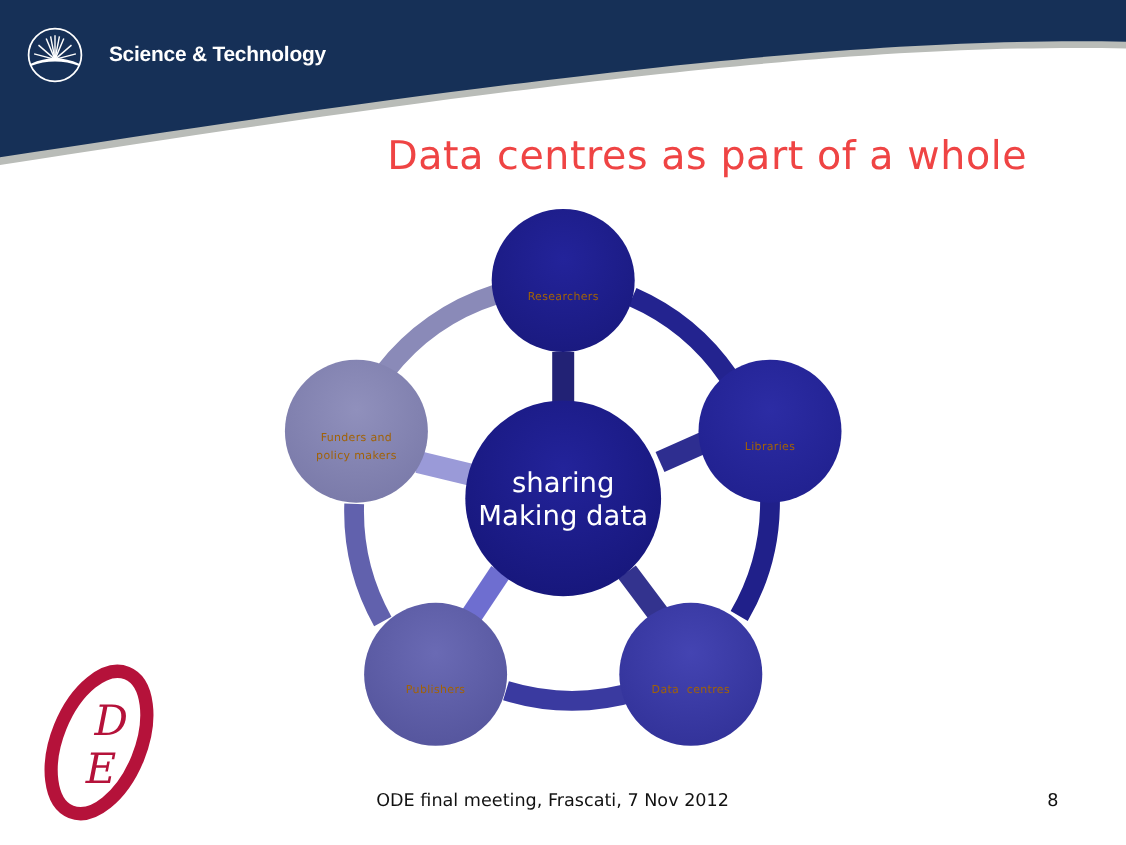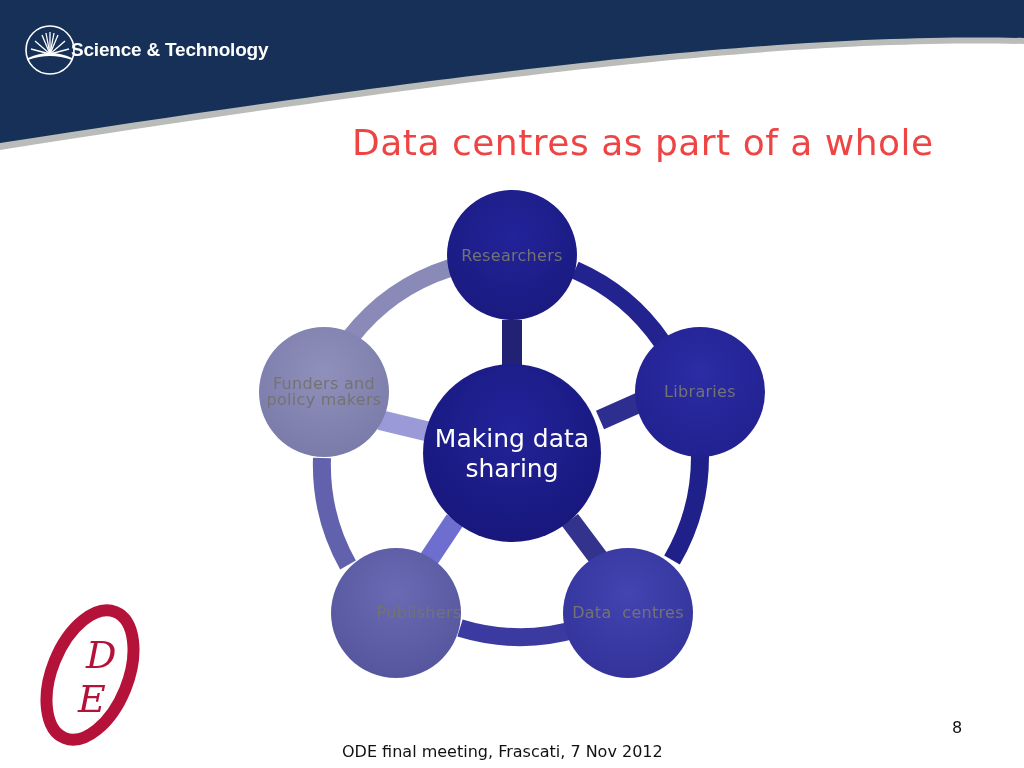--- a/index.html
+++ b/index.html
@@ -1,27 +1,27 @@
 <!DOCTYPE html>
 <html><head>
 <meta charset="utf-8">
 <style>
   html,body{margin:0;padding:0;}
   body{width:1024px;height:768px;position:relative;overflow:hidden;background:#ffffff;font-family:"DejaVu Sans","Liberation Sans",sans-serif;}
   .header-svg{position:absolute;left:0;top:0;width:1024px;height:160px;}
   .stfc-logo{position:absolute;left:24px;top:24px;width:52px;height:52px;}
-  .stfc-name{position:absolute;left:71px;top:40px;color:#ffffff;line-height:20px;}
+  .stfc-name{position:absolute;left:99px;top:40px;color:#ffffff;line-height:20px;}
   .stfc-name .l1{font-family:"Liberation Sans",sans-serif;font-weight:bold;font-size:19px;letter-spacing:-0.2px;}
   .stfc-name .l2{font-family:"Liberation Sans",sans-serif;font-size:18px;letter-spacing:-0.2px;}
   .slide-title{position:absolute;left:352px;top:122px;font-size:36px;color:#ef4444;letter-spacing:0.5px;font-family:"DejaVu Sans",sans-serif;}
   .diagram{position:absolute;left:0;top:0;width:1024px;height:768px;}
-  .node-label{position:absolute;color:#737373;text-align:center;font-size:16px;line-height:16px;transform:translate(-50%,-50%);white-space:nowrap;letter-spacing:0.3px;}
+  .node-label{position:absolute;color:#a16207;text-align:center;font-size:10px;line-height:16px;transform:translate(-50%,-50%);white-space:nowrap;letter-spacing:0.3px;margin-top:15px;}
   .center-label{position:absolute;color:#ffffff;text-align:center;font-size:25px;line-height:30px;transform:translate(-50%,-50%);white-space:nowrap;}
   .ode-logo{position:absolute;left:20px;top:600px;width:140px;height:150px;}
-  .footer-text{position:absolute;left:342px;top:718px;font-size:16px;color:#111111;font-family:"DejaVu Sans",sans-serif;margin-top:24px;}
+  .footer-text{position:absolute;left:342px;top:718px;font-size:16px;color:#111111;font-family:"DejaVu Sans",sans-serif;}
   .page-number{position:absolute;left:952px;top:718px;font-size:16px;color:#111111;}
 </style>
 </head>
 <body>
 
 <svg class="header-svg" viewBox="0 0 1024 160" preserveAspectRatio="none">
   <path d="M0 0 H1024 V44 C820 40 560 62 0 150 Z" fill="#b9bcb8"></path>
   <path d="M0 0 H1024 V38 C820 34 560 56 0 143 Z" fill="#163057"></path>
 </svg>
 
@@ -90,28 +90,28 @@
   <circle cx="700" cy="392" r="65" fill="url(#g2)"></circle>
   <circle cx="628" cy="613" r="65" fill="url(#g3)"></circle>
   <circle cx="396" cy="613" r="65" fill="url(#g4)"></circle>
   <circle cx="324" cy="392" r="65" fill="url(#g5)"></circle>
   <circle cx="512" cy="453" r="89" fill="url(#gc)"></circle>
 </svg>
 
 <div class="node-label" style="left:512px;top:256px;">Researchers</div>
 <div class="node-label" style="left:700px;top:392px;text-align:center;">Libraries</div>
 <div class="node-label" style="left:628px;top:613px;white-space:pre;text-align:center;">Data  centres</div>
-<div class="node-label" style="left:419px;top:613px;">Publishers</div>
+<div class="node-label" style="left:396px;top:613px;">Publishers</div>
 <div class="node-label" style="left:324px;top:392px;">
   <div>Funders and</div>
   <div>policy makers</div>
 </div>
 <div class="center-label" style="left:512px;top:454px;">
+  <div>sharing</div>
   <div>Making data</div>
-  <div>sharing</div>
 </div>
 
 <svg class="ode-logo" viewBox="0 0 140 150">
   <ellipse cx="70" cy="75" rx="38" ry="68" transform="rotate(22 70 75)" fill="none" stroke="#b5123a" stroke-width="12"></ellipse>
   <text x="66" y="68" font-family="DejaVu Serif, serif" font-style="italic" font-size="38" fill="#b5123a">D</text>
   <text x="58" y="112" font-family="DejaVu Serif, serif" font-style="italic" font-size="38" fill="#b5123a">E</text>
 </svg>
 
 <div class="footer-text">ODE final meeting, Frascati, 7 Nov 2012</div>
 <div class="page-number">8</div>

